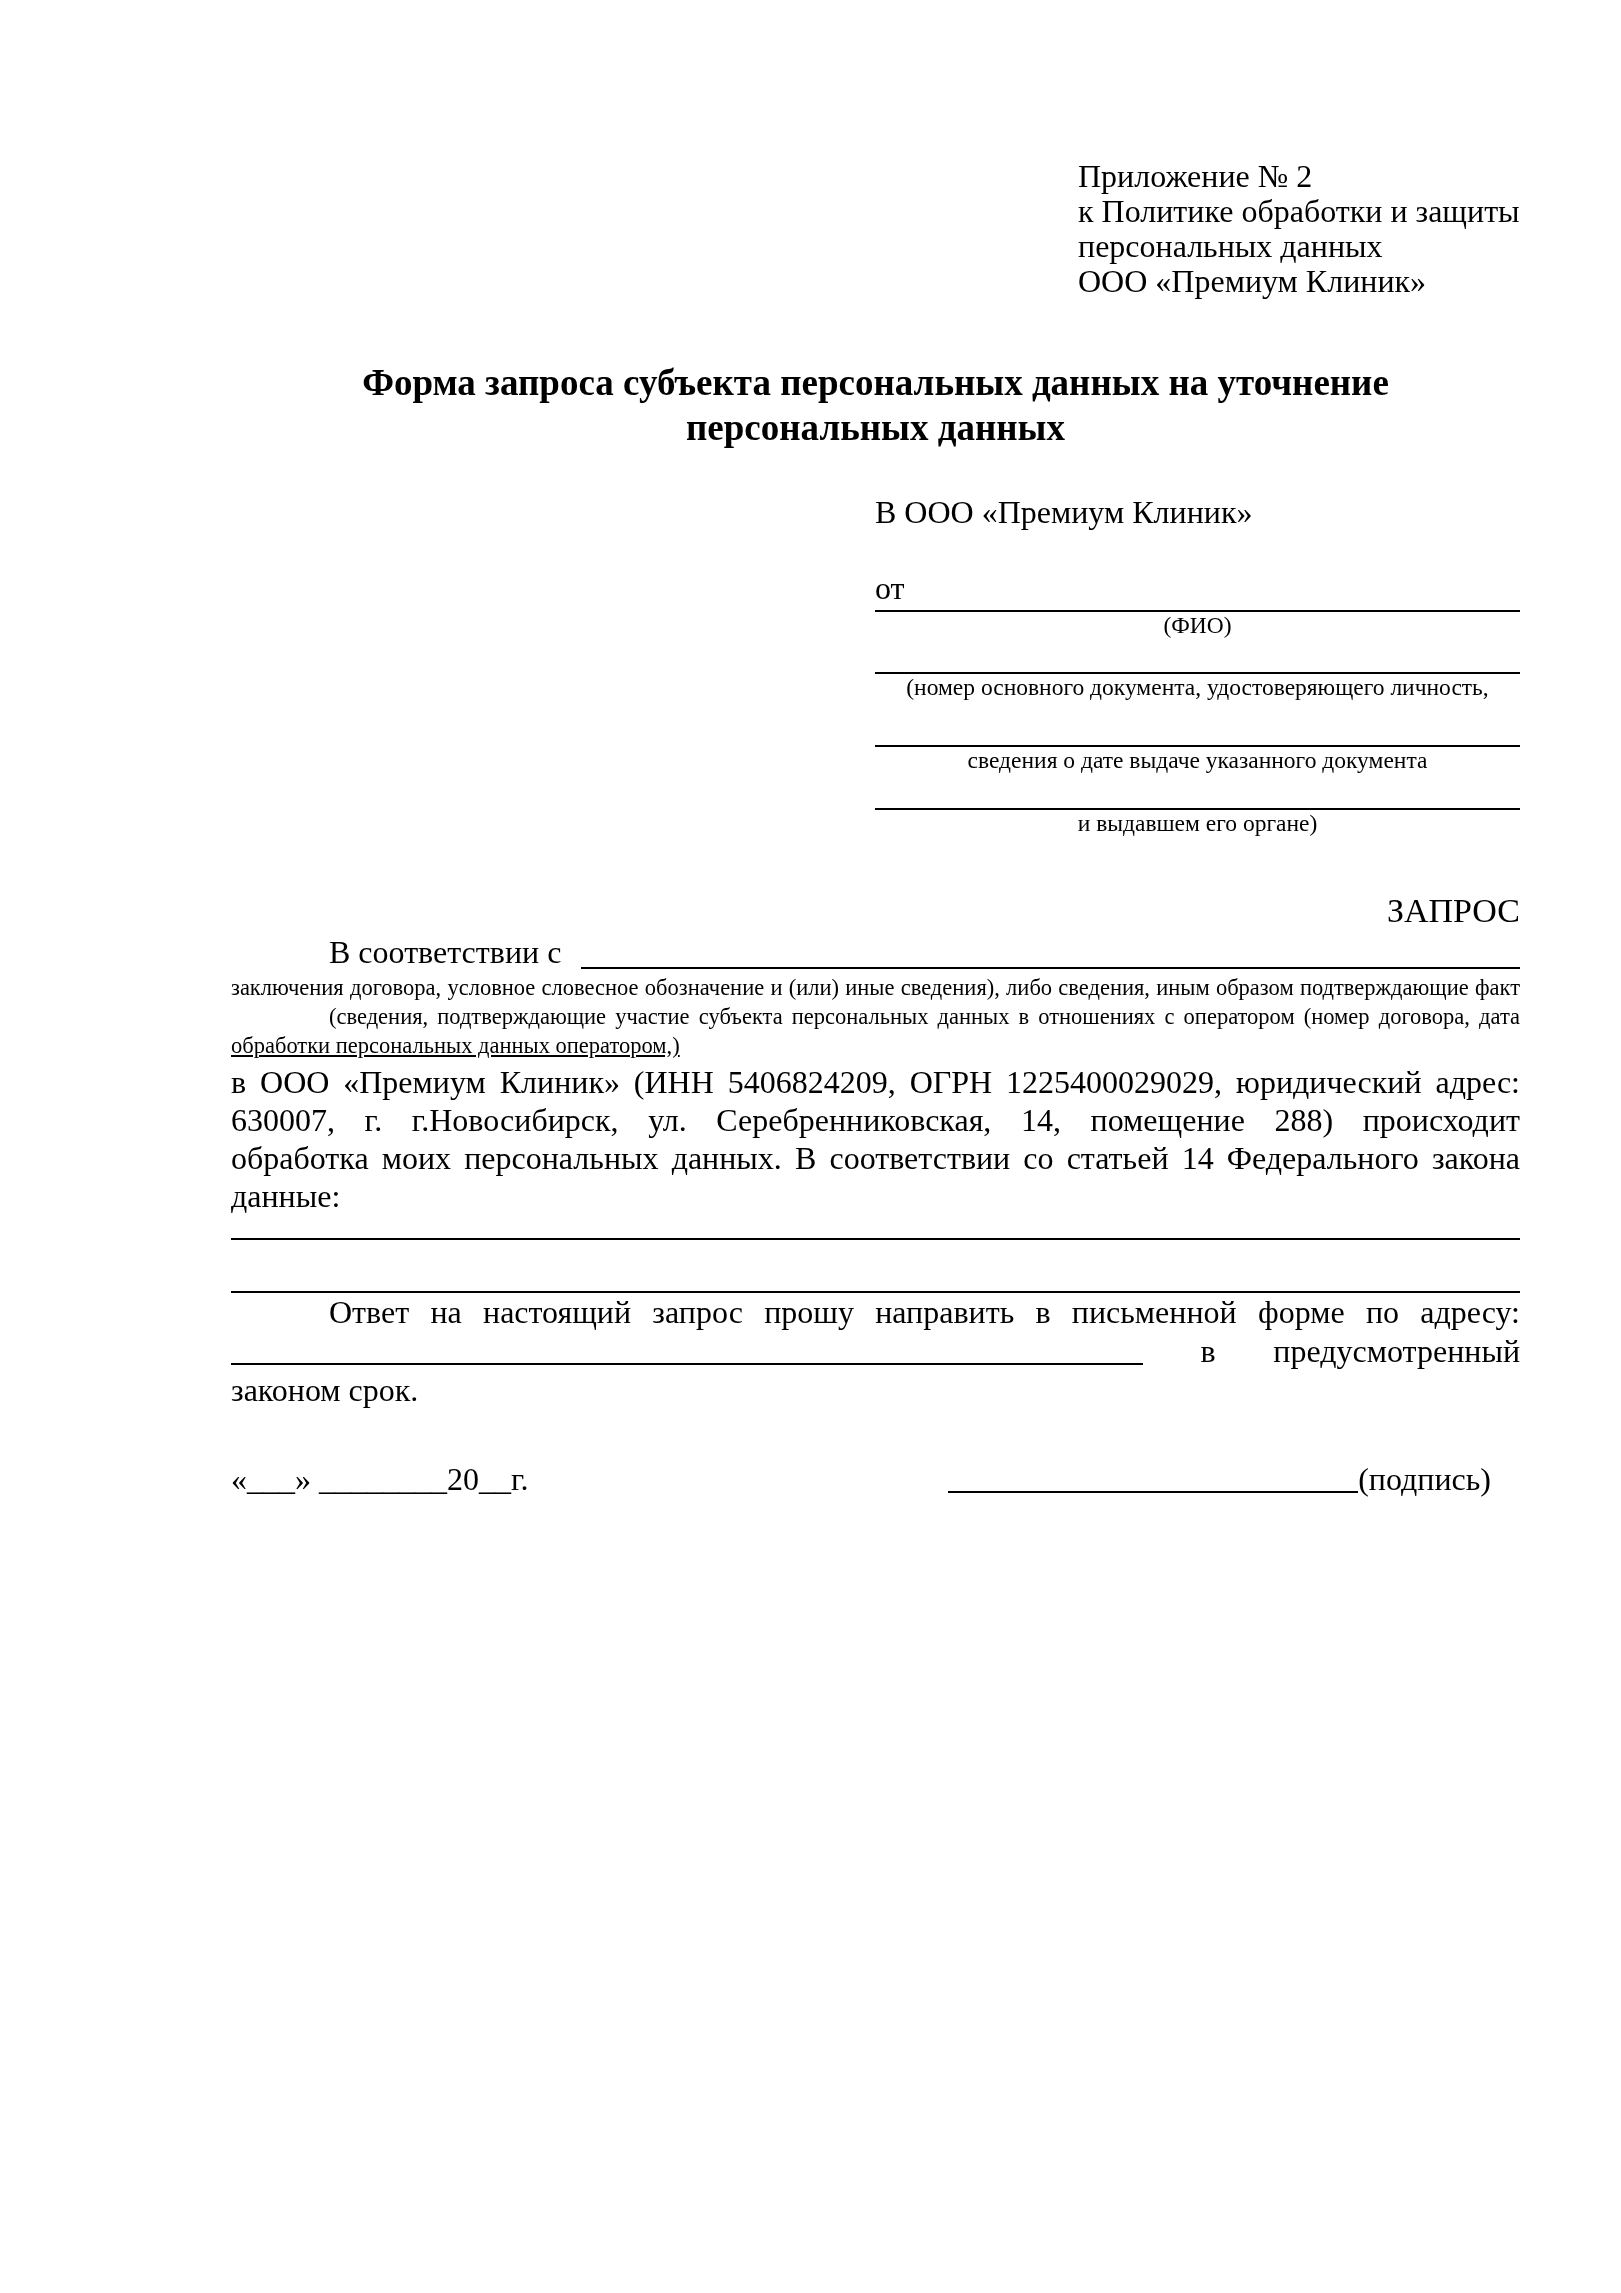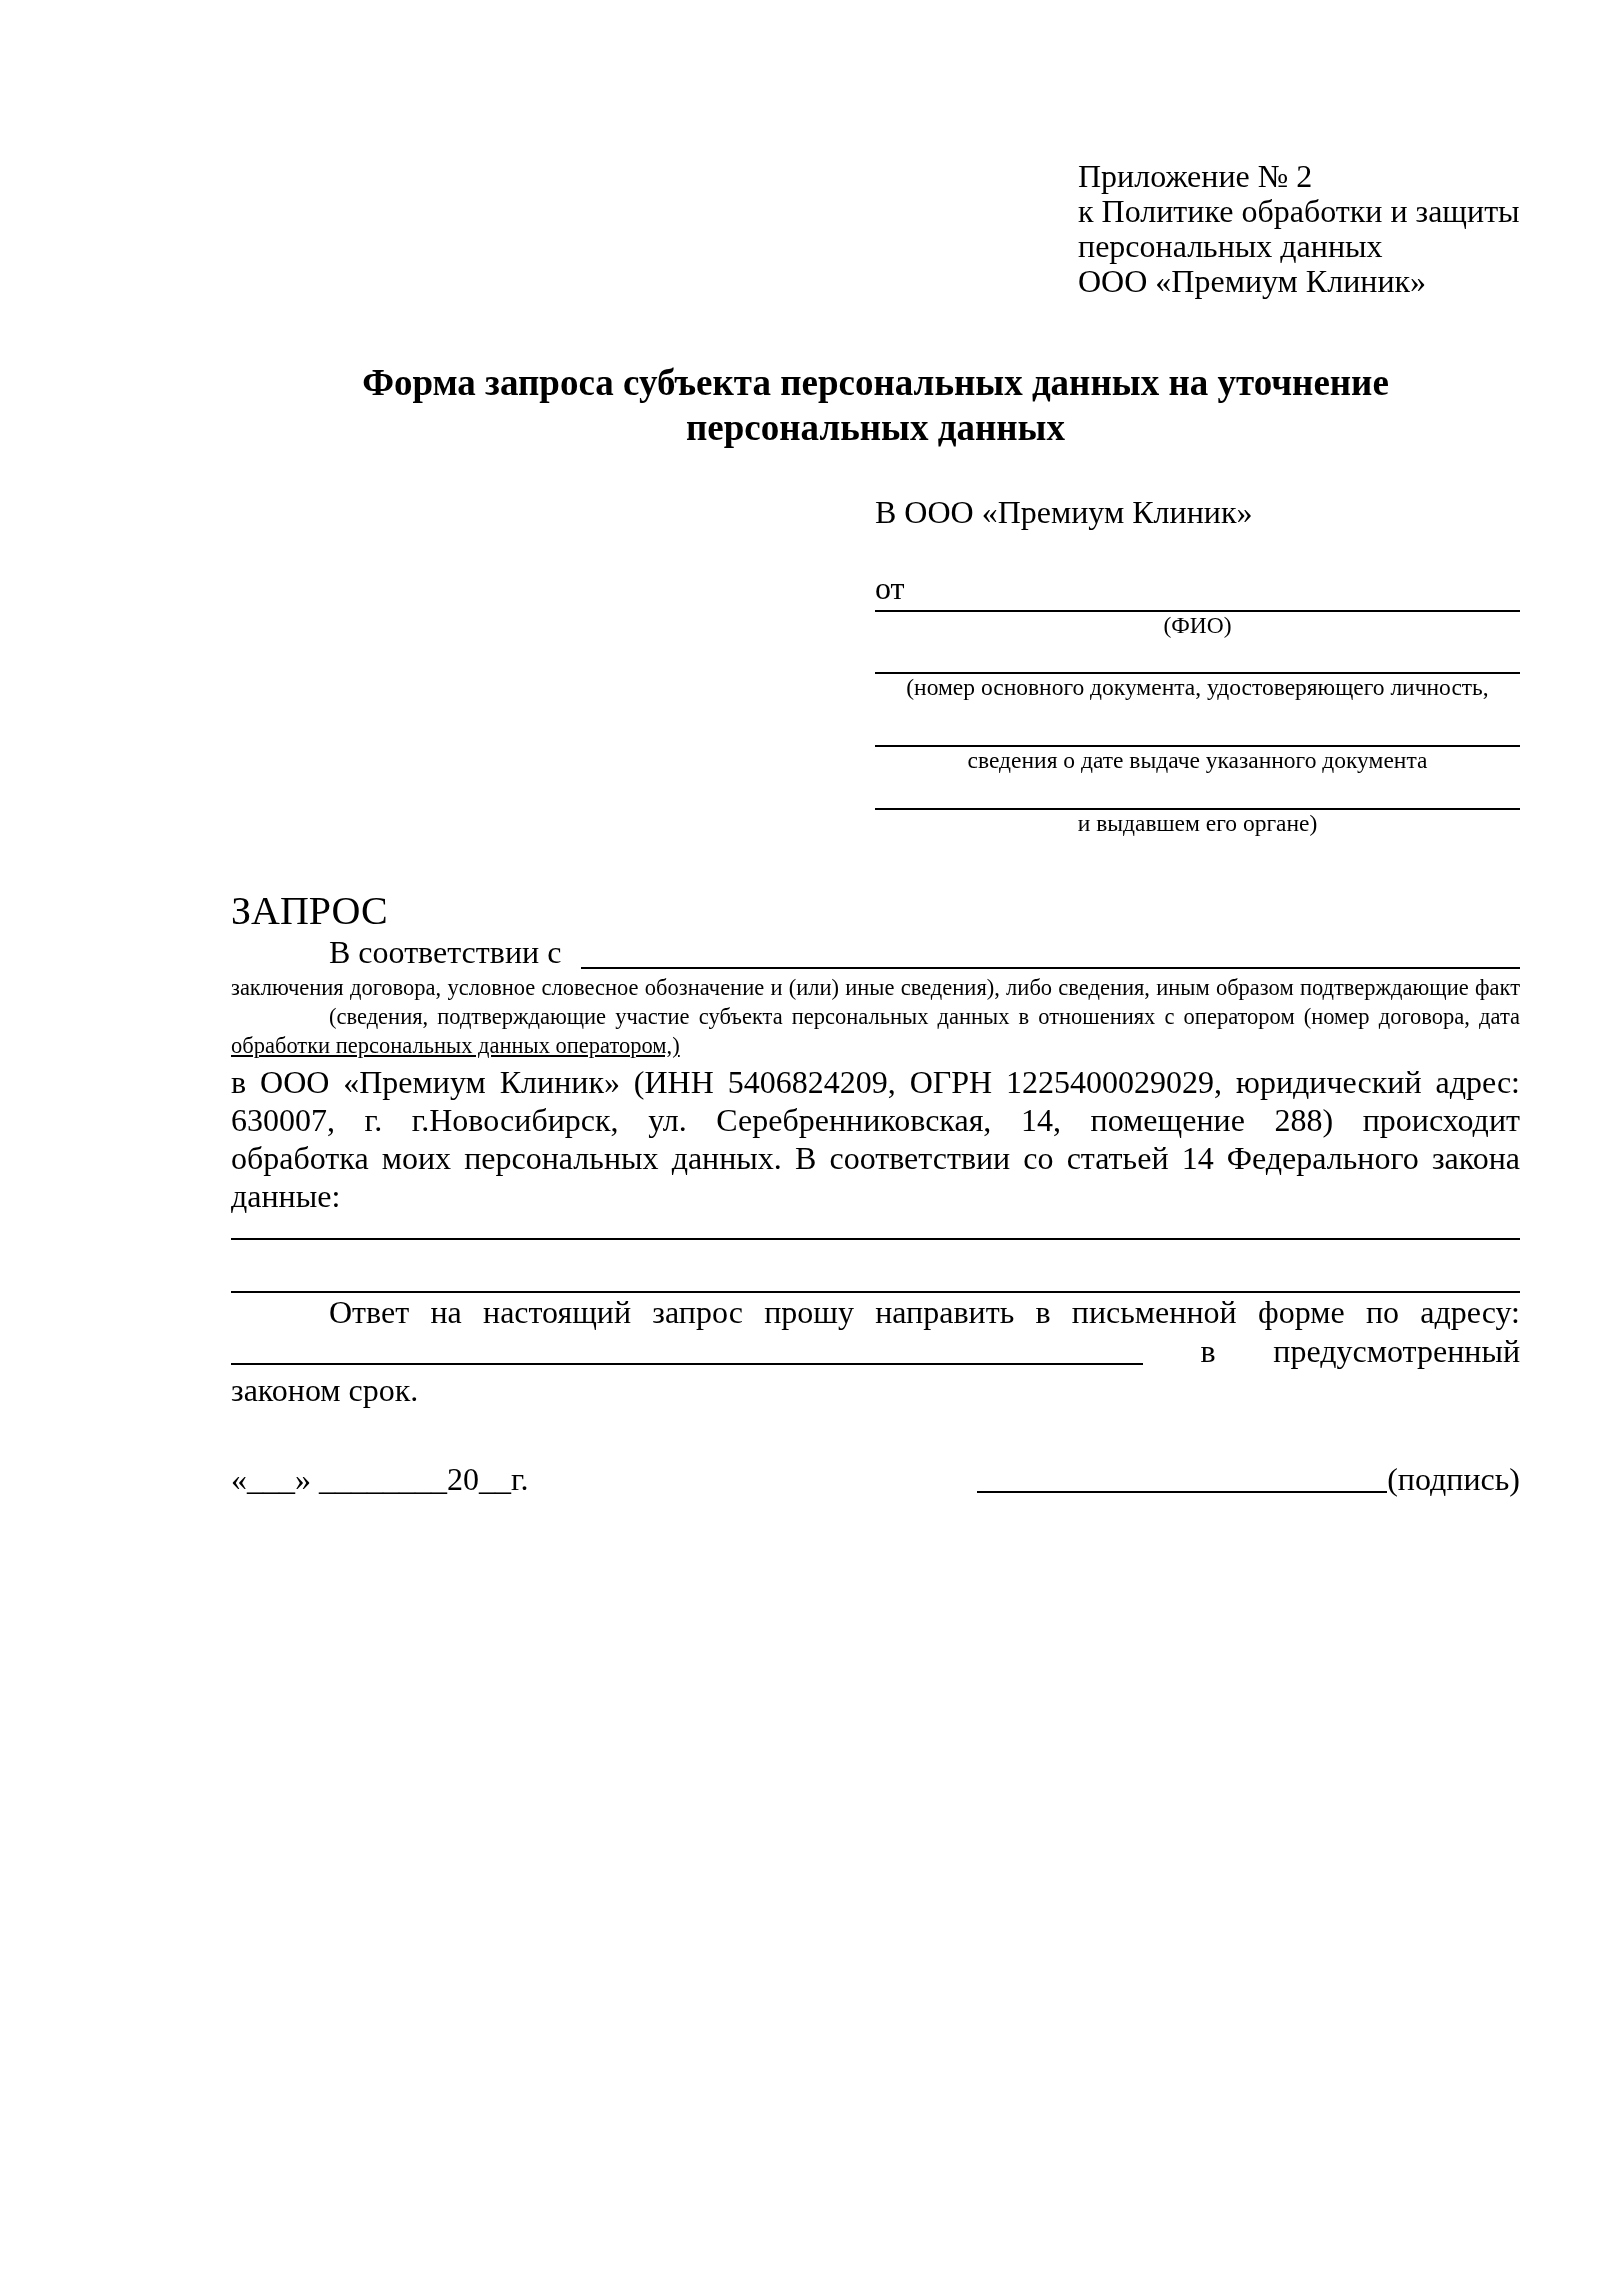--- a/index.html
+++ b/index.html
@@ -42,22 +42,22 @@
   .blank.b3 { height: 45px; }
   .blank.b4 { height: 34px; }
   .caption {
     font-size: 23.5px;
     line-height: 26.5px;
     text-align: center;
   }
   
   .zapros {
     margin-top: 55px;
-    text-align: left;
-    font-size: 40px;
+    text-align: right;
+    font-size: 34px;
     line-height: 39px;
   }
   .intro-line {
     display: flex;
     font-size: 32px;
     line-height: 41px;
     margin-top: 2px;
   }
   .intro-label { padding-left: 98px; white-space: pre; }
   .intro-blank { flex: 1 1 auto; border-bottom: 2px solid #000; margin-left: 11.8px; margin-bottom: 3.9px; }
@@ -75,21 +75,21 @@
   .ans2 { display: flex; justify-content: space-between; }
   .ans-blank { width: 912px; border-bottom: 2px solid #000; margin-bottom: 6.9px; }
   
   .footer {
     display: flex;
     margin-top: 49px;
     font-size: 32px;
     line-height: 41px;
   }
   .date-field { white-space: pre; }
-  .sig-group { margin-left: auto; display: flex; }
+  .sig-group { margin-left: auto; margin-right: 29px; display: flex; }
   .sig-line { width: 410px; border-bottom: 2px solid #000; margin-bottom: 7.8px; }
 </style>
 </head>
 <body>
 
 <div class="page">
 
   <div class="appendix">
     <div>Приложение № 2</div>
     <div>к Политике обработки и защиты</div>

